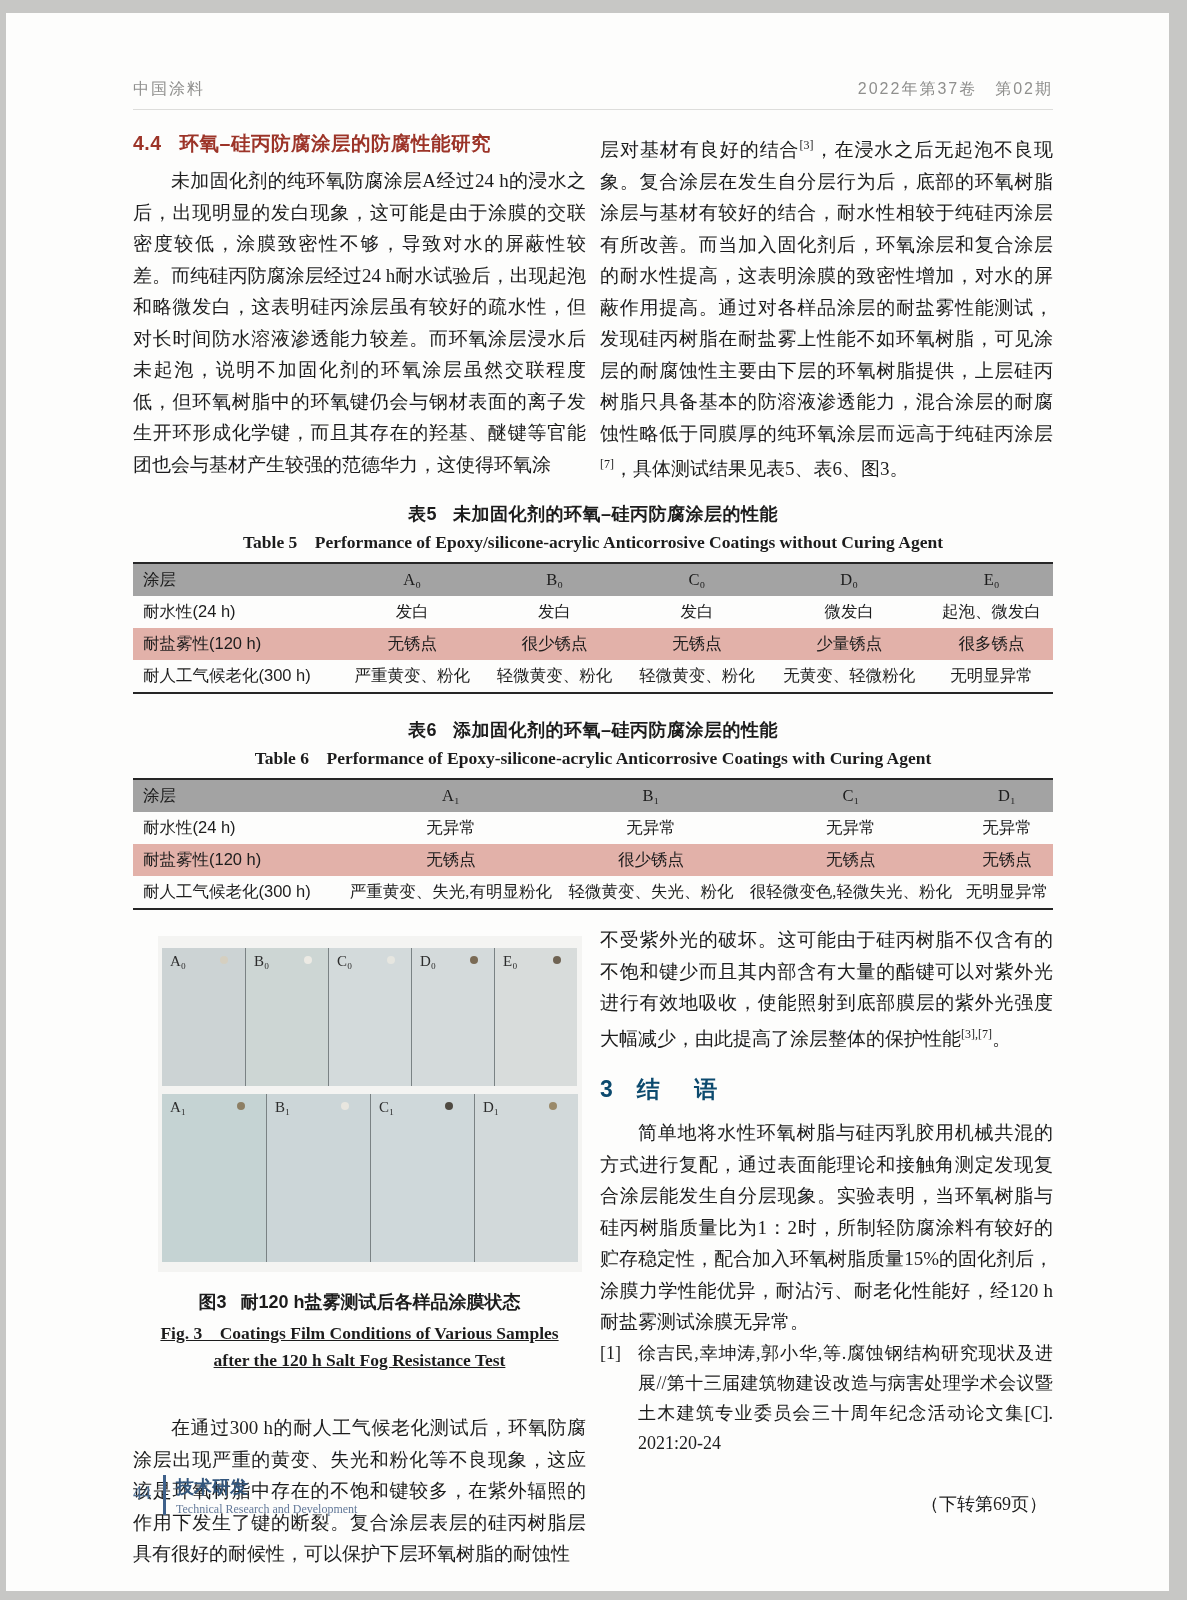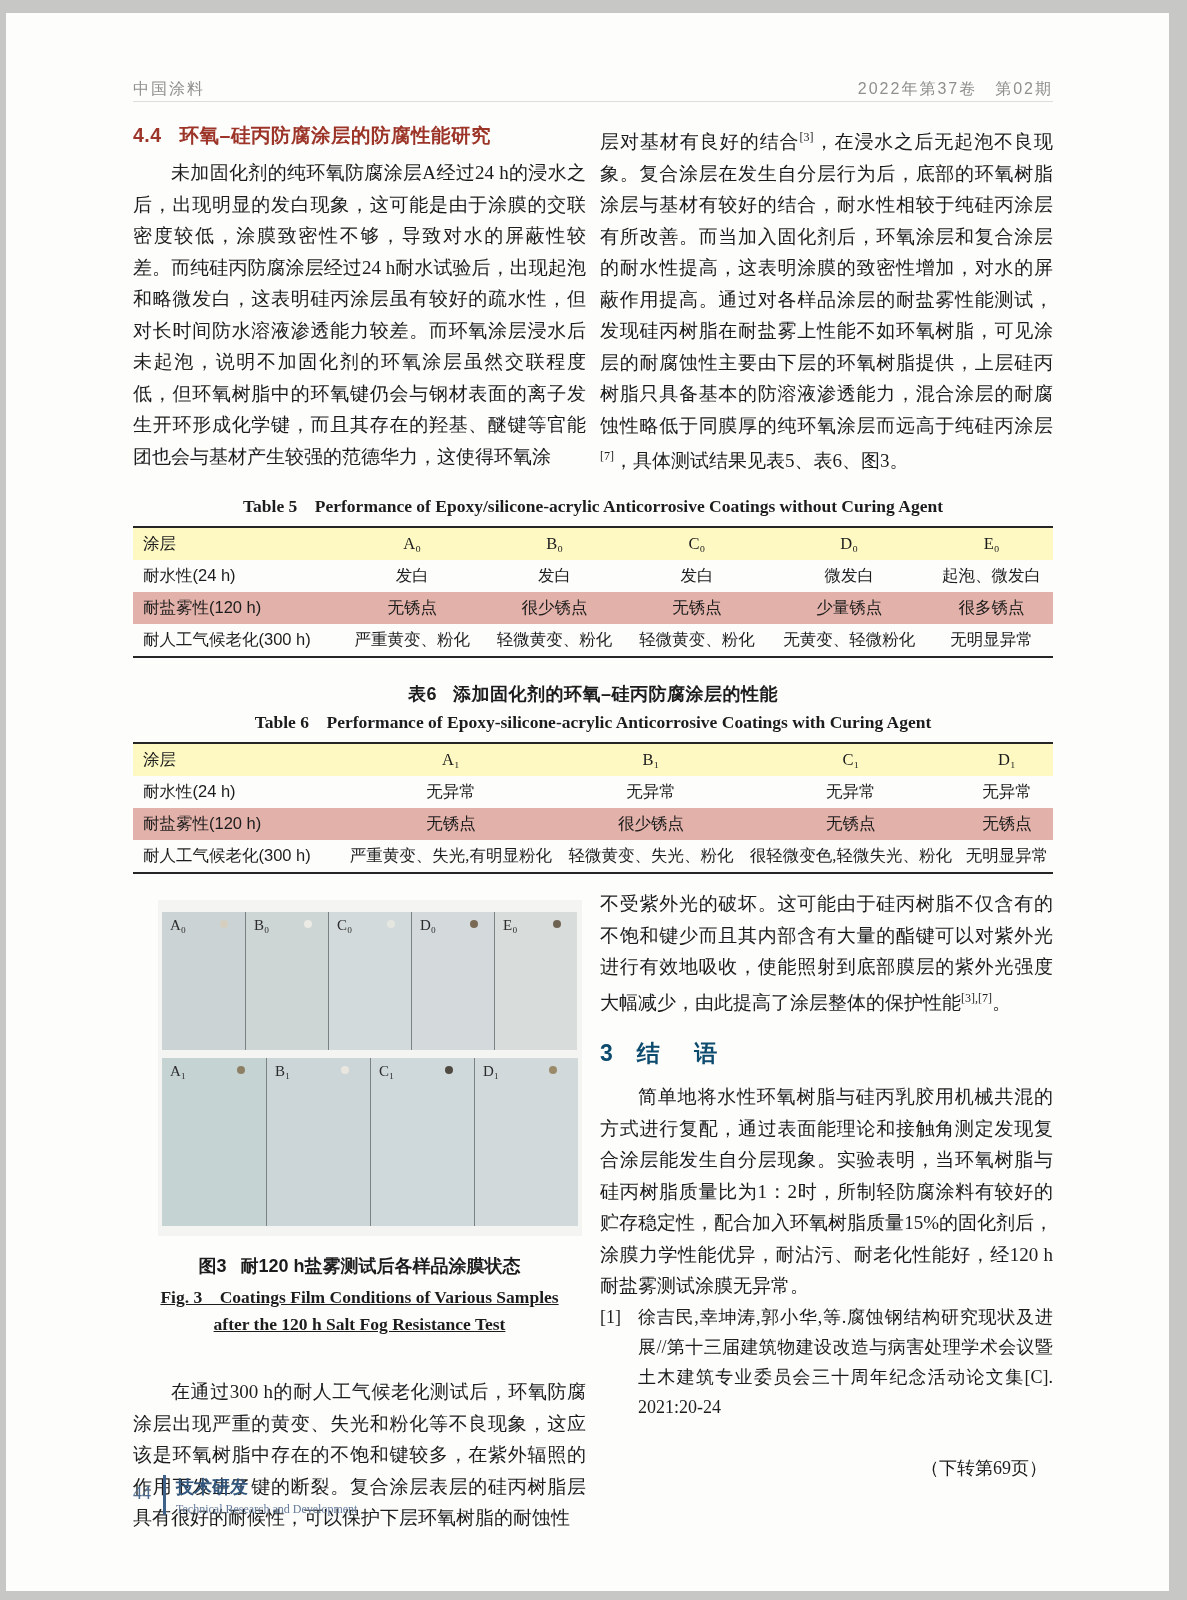--- a/index.html
+++ b/index.html
@@ -11,21 +11,21 @@
   }
   .page {
     position:absolute; left:6px; top:13px; width:1163px; height:1578px;
     background:#fdfdfc; overflow:hidden;
   }
   .content { position:relative; padding:66px 116px 0 127px; }
 
   
   .hdr { display:flex; justify-content:space-between; align-items:flex-end;
     font-family:"Liberation Sans", sans-serif; font-size:16px; color:#8f8f8d;
-    letter-spacing:2px; padding-bottom:1px; border-bottom:1px solid #dddddb;gap:14px; }
+    letter-spacing:2px; padding-bottom:9px; border-bottom:1px solid #dddddb;gap:14px; }
 
   
   .cols { display:flex; gap:14px; margin-top:20px; }
   .col { width:453px; flex:0 0 453px; }
   p.body { font-size:19px; line-height:31.5px; text-align:justify; }
   p.indent { text-indent:2em; }
   sup { font-size:12px; }
 
   .sec24 { font-family:"Liberation Sans", sans-serif; font-weight:bold;
     font-size:19.5px; color:#9c3428; margin-bottom:8px; letter-spacing:0.5px; }
@@ -35,21 +35,21 @@
   .tblock { margin-top:17px; }
   .tcap-zh { text-align:center; font-family:"Liberation Sans", sans-serif;
     font-weight:bold; font-size:18px; letter-spacing:0.5px; }
   .tcap-zh .tnum { margin-right:16px; }
   .tcap-en { text-align:center; font-weight:bold; font-size:17.5px; margin-top:4px; }
   table.ptable { width:100%; border-collapse:collapse; margin-top:8px;
     border-top:2.5px solid #262626; border-bottom:2.5px solid #262626; }
   table.ptable th, table.ptable td {
     font-size:16.5px; text-align:center; padding:5px 2px; white-space:nowrap;
     font-weight:normal; }
-  table.ptable th { background:#fef9c3; }
+  table.ptable th { background:#a3a3a3; }
   table.ptable .pinkrow td { background:#e2b1a9; }
   table.ptable th:first-child, table.ptable td:first-child {
     text-align:left; padding-left:10px;
     font-family:"Liberation Sans", sans-serif; }
   table.t5 th:first-child, table.t5 td:first-child { width:208px; }
   table.t6 th:first-child, table.t6 td:first-child { width:208px; }
 
   
   .figwrap { width:424px; margin-left:25px; margin-top:12px;
     background:#f4f4f2; padding:12px 4px 10px 4px; }
@@ -120,20 +120,23 @@
             <span class="num">4.4</span><span>环氧–硅丙防腐涂层的防腐性能研究</span>
           </div>
           <p class="body indent">未加固化剂的纯环氧防腐涂层A经过24 h的浸水之后，出现明显的发白现象，这可能是由于涂膜的交联密度较低，涂膜致密性不够，导致对水的屏蔽性较差。而纯硅丙防腐涂层经过24 h耐水试验后，出现起泡和略微发白，这表明硅丙涂层虽有较好的疏水性，但对长时间防水溶液渗透能力较差。而环氧涂层浸水后未起泡，说明不加固化剂的环氧涂层虽然交联程度低，但环氧树脂中的环氧键仍会与钢材表面的离子发生开环形成化学键，而且其存在的羟基、醚键等官能团也会与基材产生较强的范德华力，这使得环氧涂</p>
         </div>
         <div class="col">
           <p class="body"><span>层对基材有良好的结合</span><sup>[3]</sup><span>，在浸水之后无起泡不良现象。复合涂层在发生自分层行为后，底部的环氧树脂涂层与基材有较好的结合，耐水性相较于纯硅丙涂层有所改善。而当加入固化剂后，环氧涂层和复合涂层的耐水性提高，这表明涂膜的致密性增加，对水的屏蔽作用提高。通过对各样品涂层的耐盐雾性能测试，发现硅丙树脂在耐盐雾上性能不如环氧树脂，可见涂层的耐腐蚀性主要由下层的环氧树脂提供，上层硅丙树脂只具备基本的防溶液渗透能力，混合涂层的耐腐蚀性略低于同膜厚的纯环氧涂层而远高于纯硅丙涂层</span><sup>[7]</sup><span>，具体测试结果见表5、表6、图3。</span></p>
         </div>
       </div>
 
       <div class="tblock">
+        <div class="tcap-zh">
+          <span class="tnum">表5</span><span>未加固化剂的环氧–硅丙防腐涂层的性能</span>
+        </div>
         <div class="tcap-en">Table 5　Performance of Epoxy/silicone-acrylic Anticorrosive Coatings without Curing Agent</div>
         <table class="ptable t5">
           <thead>
             <tr>
               <th>涂层</th>
               <th>A₀</th>
               <th>B₀</th>
               <th>C₀</th>
               <th>D₀</th>
               <th>E₀</th>

